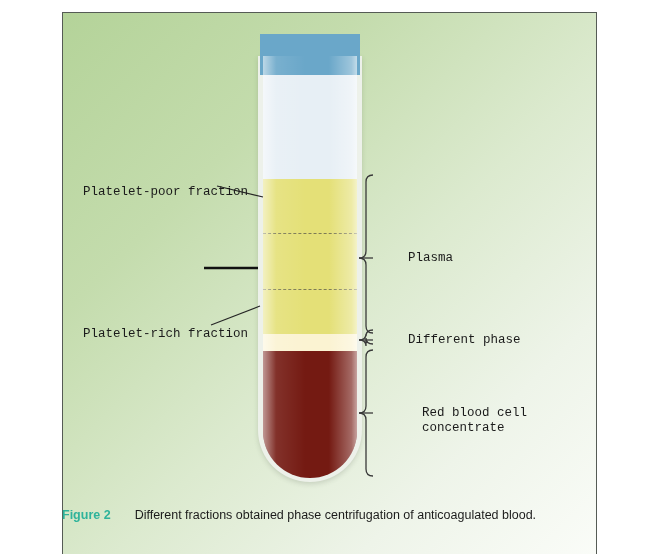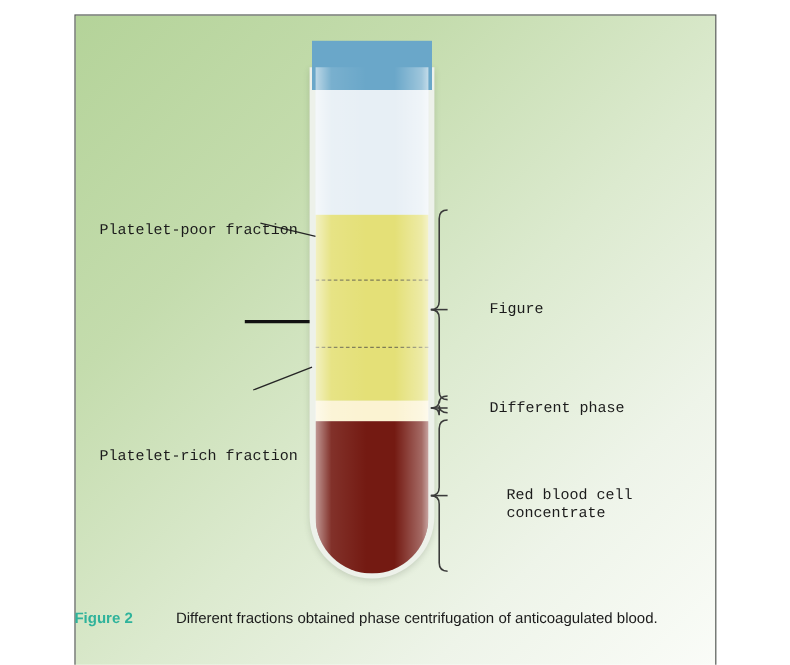--- a/index.html
+++ b/index.html
@@ -116,21 +116,21 @@
   
   .label {
     position: absolute;
     font-size: 12.5px;
     color: #1b1b1b;
     line-height: 15px;
     white-space: pre-line;
   }
   #label-platelet-poor   { left: 20px; top: 172px; }
   #label-intermediate    { left: 20px; top: 238px; }
-  #label-platelet-rich   { left: 20px; top: 314px; margin-top: 46px; }
+  #label-platelet-rich   { left: 20px; top: 314px; }
   #label-plasma          { left: 345px; top: 238px; }
   #label-leukocyte       { left: 345px; top: 320px; }
   #label-rbc             { left: 359px; top: 393px; }
 
   
   #leaders {
     position: absolute;
     left: 0; top: 0;
     width: 535px; height: 485px;
     pointer-events: none;
@@ -142,21 +142,21 @@
     left: 62px;
     top: 508px;
     width: 560px;
     font-size: 12.5px;
     color: #1b1b1b;
     white-space: nowrap;
   }
   #caption-figure-number {
     color: #2fb39b;
     font-weight: bold;
-    margin-right: 36px;
+    margin-right: 24px;
   }
 </style>
 </head>
 <body>
 
 <div id="figure-panel">
 
   <div id="tube">
 
     <div class="tube-glass"></div>
@@ -190,21 +190,21 @@
 
     <path fill="none" stroke="#3a3a3a" stroke-width="1.3" d="M310,337 q-7,0 -7,7 L303,393 q0,7 -7,7 q7,0 7,7 L303,456 q0,7 7,7"></path>
     <line x1="296" y1="400" x2="310" y2="400" stroke="#3a3a3a" stroke-width="1.3"></line>
   </svg>
 
   <div class="label" id="label-platelet-poor">Platelet-poor fraction</div>
 
 
   <div class="label" id="label-platelet-rich">Platelet-rich fraction</div>
 
-  <div class="label" id="label-plasma">Figure</div>
+  <div class="label" id="label-plasma">Plasma</div>
 
   <div class="label" id="label-leukocyte">Different phase</div>
 
   <div class="label" id="label-rbc">Red blood cell concentrate</div>
 
 </div>
 
 <div id="caption">
   <span id="caption-figure-number">Figure 2</span><span>Different fractions obtained phase centrifugation of anticoagulated blood.</span>
 </div>

